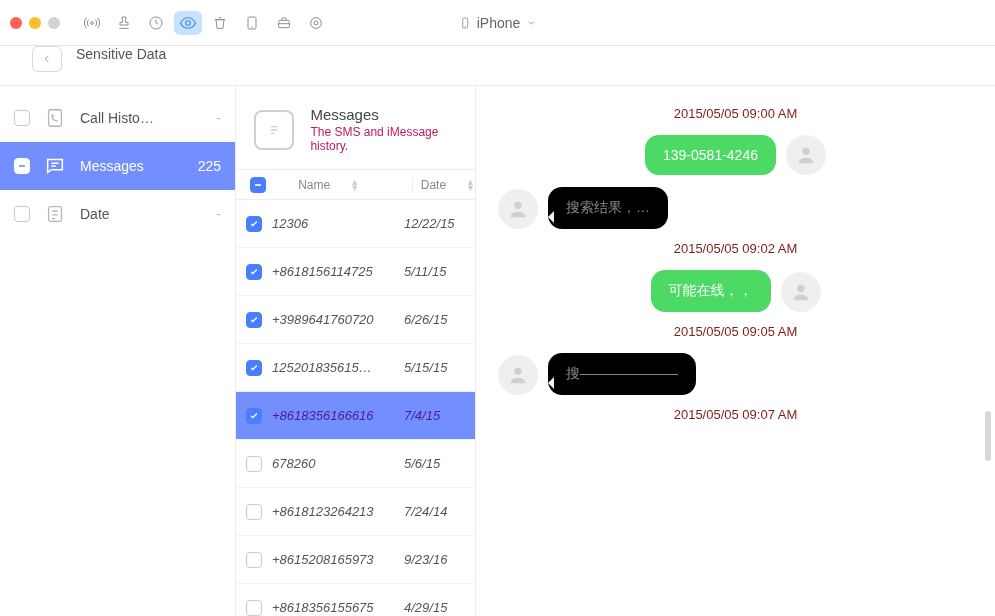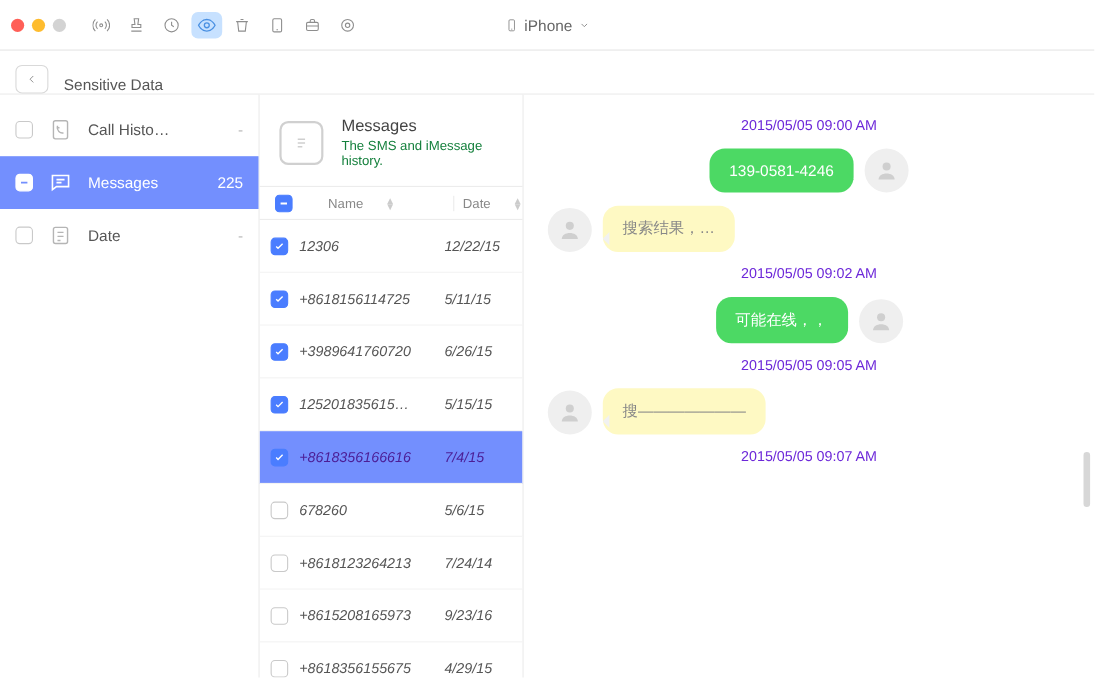--- a/index.html
+++ b/index.html
@@ -21,21 +21,21 @@
   align-items: center; justify-content: center; color: #8e8e8e;
 }
 .tool-btn.active { background: #c7e1ff; color: #4a90e2; }
 .device-sel {
   position: absolute; left: 50%; transform: translateX(-50%);
   display: flex; align-items: center; gap: 6px; color: #666;
 }
 
 
 .crumb {
-  height: 40px; display: flex; align-items: flex-end; padding: 0 14px;
+  height: 40px; display: flex; align-items: flex-start; padding: 0 32px;
   border-bottom: 1px solid #ececec; gap: 14px;
 }
 .back-btn {
   width: 30px; height: 26px; border: 1px solid #d9d9d9; border-radius: 6px;
   display: flex; align-items: center; justify-content: center; color: #888;
 }
 
 
 .main { display: flex; height: calc(100% - 74px); }
 .sidebar { width: 236px; border-right: 1px solid #ececec; padding-top: 8px; }
@@ -58,21 +58,21 @@
 .midcol { width: 240px; border-right: 1px solid #ececec; display:flex; flex-direction:column; }
 .mid-head {
   display:flex; align-items:center; padding: 20px 18px 16px; gap: 16px;
   border-bottom: 1px solid #ececec;
 }
 .mid-head-ico {
   width: 46px; height: 40px; border: 2px solid #d0d0d0; border-radius: 8px;
   display:flex; align-items:center; justify-content:center; color:#c6c6c6;
 }
 .mid-head-txt .t { font-size: 15px; color:#444; }
-.mid-head-txt .s { font-size: 12px; color:#15803d; margin-top:2px; }
+.mid-head-txt .s { font-size: 12px; color:#be185d; margin-top:2px; }
 .mid-headers {
   display:flex; align-items:center; height: 30px; border-bottom:1px solid #ececec;
   font-size:12px; color:#888; padding-left:10px;
 }
 .hcell { display:flex; align-items:center; gap:20px; }
 .hcell.name { width: 150px; padding-left:28px; }
 .hcell.date { flex:1; border-left:1px solid #ececec; padding-left:8px; }
 .sort-arr { font-size:9px; color:#ccc; display:flex; flex-direction:column; line-height:6px; }
 .mid-rows { flex:1; overflow:hidden;font-style:italic; }
 .mrow {
@@ -84,34 +84,34 @@
   width:16px; height:16px; border-radius:4px; border:1.5px solid #c9c9c9;
   display:flex; align-items:center; justify-content:center; background:#fff; font-size:11px;
 }
 .mcheck.on { background:#4a7dff; border-color:#4a7dff; color:#fff; }
 .mcheck.part { background:#4a7dff; border-color:#4a7dff; color:#fff; }
 .mrow .nm { width: 122px; font-size:13px; white-space:nowrap; overflow:hidden; text-overflow: ellipsis; }
 .mrow .dt { font-size:13px; }
 
 
 .chat { flex:1; padding: 14px 22px; overflow:hidden; position:relative; }
-.ts { text-align:center; color:#6d28d9; font-size:13px; margin: 6px 0 14px; }
+.ts { text-align:center; color:#7f1d1d; font-size:13px; margin: 6px 0 14px; }
 .bubble-row { display:flex; align-items:flex-end; gap:10px; margin-bottom:12px; }
 .bubble-row.out { justify-content:center; }
 .bubble-row.in { justify-content:flex-start; }
 .avatar {
   width:40px; height:40px; border-radius:50%; background:#efefef;
   display:flex; align-items:center; justify-content:center; color:#c8c8c8;
 }
 .bubble {
   padding: 12px 18px; border-radius: 14px; font-size:14px; max-width: 220px;
   position:relative; white-space:nowrap;
 }
 .bubble.out { background:#4cd964; color:#fff; }
-.bubble.in  { background:#fef9c3; color:#888; }
+.bubble.in  { background:#000000; color:#888; }
 .bubble.out::after {
   content:""; position:absolute; right:-6px; bottom:6px;
   border: 6px solid transparent; border-left-color:#4cd964;
 }
 .bubble.in::after {
   content:""; position:absolute; left:-6px; bottom:6px;
   border: 6px solid transparent; border-right-color:#f1f1f1;
 }
 .scrollbar {
   position:absolute; right:4px; top:60%; width:6px; height:50px;

